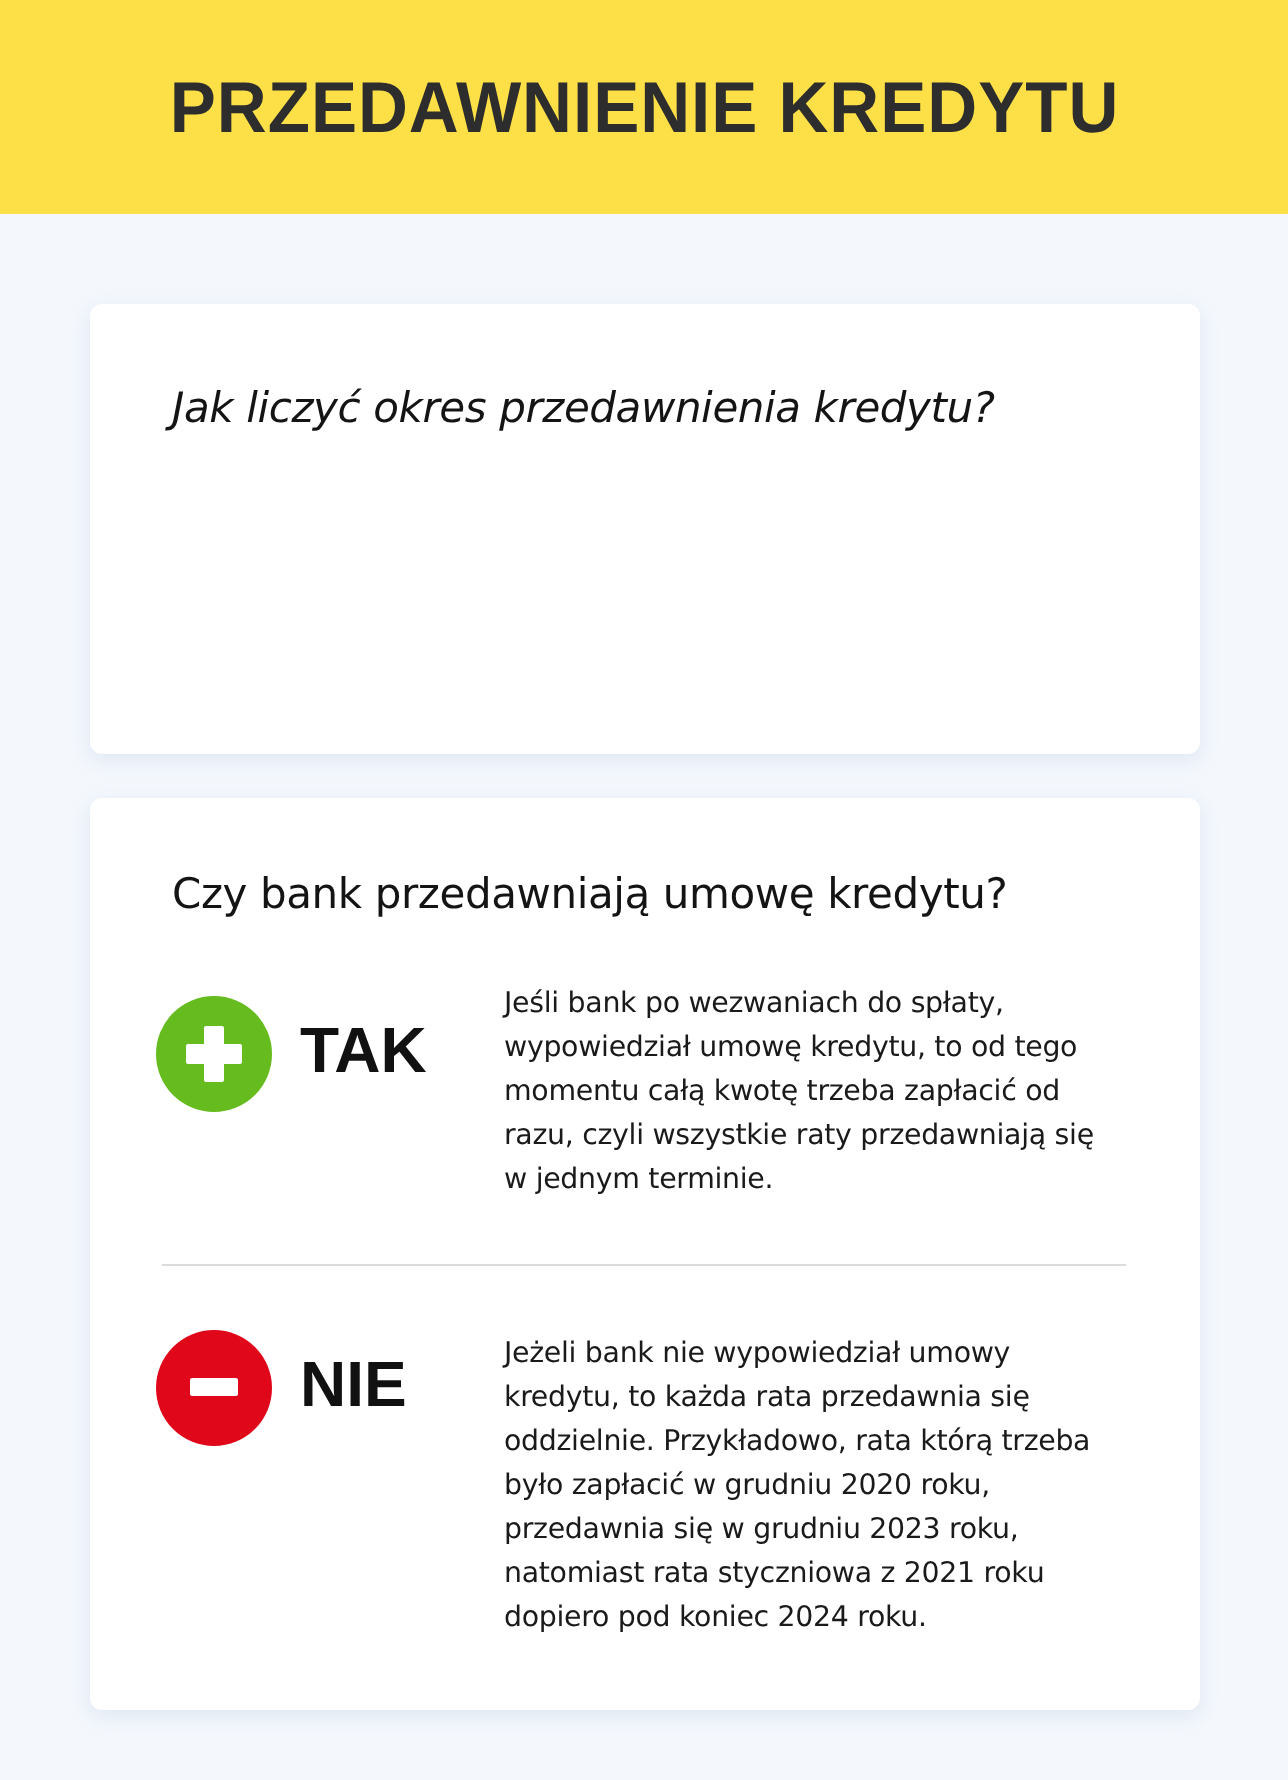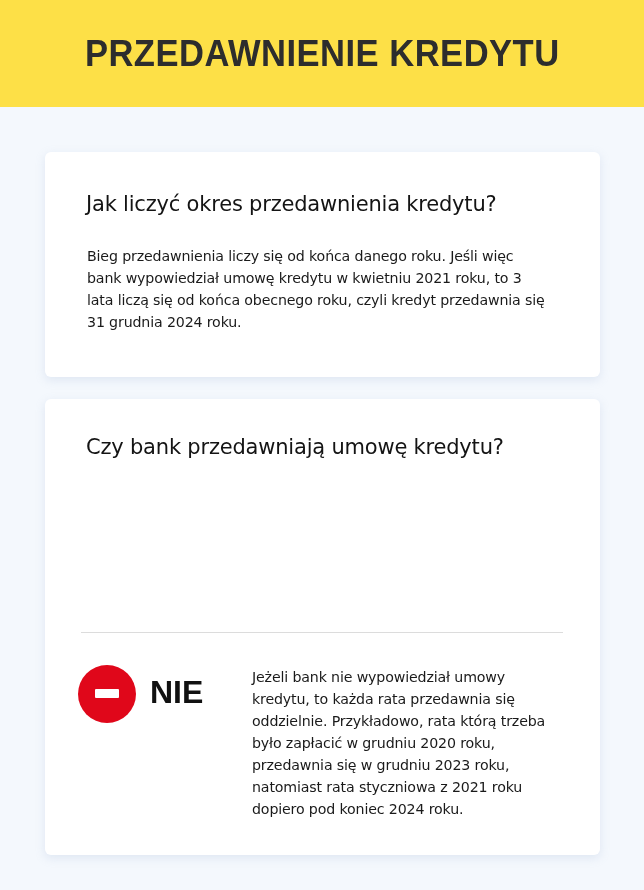--- a/index.html
+++ b/index.html
@@ -41,21 +41,21 @@
     .card-2 { top: 399px; height: 456px; }
     .card-title {
       position: absolute;
       left: 41px;
       font-size: 21px;
       font-weight: 500;
       color: #141414;
       letter-spacing: -0.2px;
       white-space: nowrap;
     }
-    .card-1 .card-title { top: 40px; }
+    .card-1 .card-title { top: 40px; font-style: italic; }
     .card-2 .card-title { top: 36px; }
     .body-text {
       position: absolute;
       font-size: 14.2px;
       line-height: 22px;
       color: #1a1a1a;
       letter-spacing: -0.15px;
     }
     .card-1 .body-text {
       left: 42px;
@@ -126,26 +126,33 @@
   </style>
 </head>
 <body>
 
 <div class="header">
   <h1 class="page-title">PRZEDAWNIENIE KREDYTU</h1>
 </div>
 
 <div class="card card-1">
   <h2 class="card-title">Jak liczyć okres przedawnienia kredytu?</h2>
-  <p class="body-text">Bieg przedawnienia liczy się od końca danego roku. Jeśli więc bank wypowiedział umowę kredytu w kwietniu 2021 roku, to 3 lata liczą się od końca obecnego roku, czyli kredyt przedawnia się 31 grudnia 2024 roku.</p>
 </div>
 
 <div class="card card-2">
   <h2 class="card-title">Czy bank przedawniają umowę kredytu?</h2>
 
+  <div class="option option-yes">
+    <div class="circle green">
+      <span class="plus-h"></span>
+      <span class="plus-v"></span>
+    </div>
+    <div class="option-label">TAK</div>
+    <p class="body-text">Jeśli bank po wezwaniach do spłaty, wypowiedział umowę kredytu, to od tego momentu całą kwotę trzeba zapłacić od razu, czyli wszystkie raty przedawniają się w jednym terminie.</p>
+  </div>
 
   <div class="divider"></div>
 
   <div class="option option-no">
     <div class="circle red">
       <span class="minus"></span>
     </div>
     <div class="option-label">NIE</div>
     <p class="body-text">Jeżeli bank nie wypowiedział umowy kredytu, to każda rata przedawnia się oddzielnie. Przykładowo, rata którą trzeba było zapłacić w grudniu 2020 roku, przedawnia się w grudniu 2023 roku, natomiast rata styczniowa z 2021 roku dopiero pod koniec 2024 roku.</p>
   </div>

